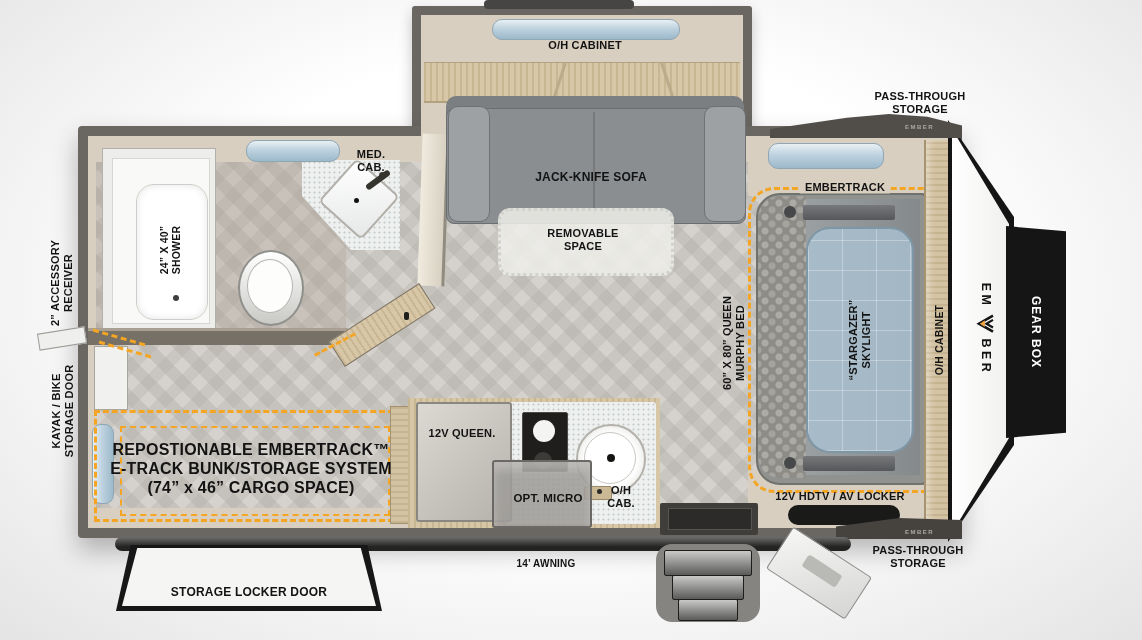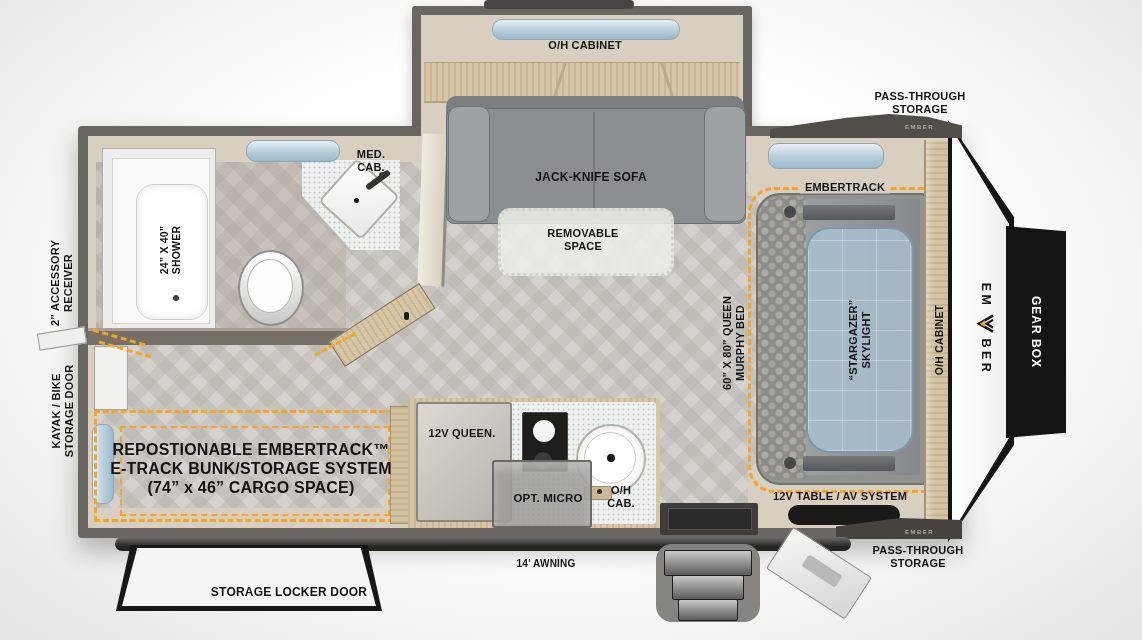--- a/index.html
+++ b/index.html
@@ -175,18 +175,18 @@
   <div class="lbl ctr" style="left:462px;top:433px;">12V QUEEN.</div>
   <div class="lbl ctr" style="left:540px;top:499px;font-size:11.5px;margin-left:8px;">OPT. MICRO</div>
   <div class="lbl ctr" style="left:621px;top:497px;">O/H
 CAB.</div>
   <div class="lbl ctr" style="left:845px;top:187px;background:#d9cfc1;padding:0 5px;">EMBERTRACK</div>
   <div class="lbl rl" style="left:734px;top:343px;">60” X 80” QUEEN
 MURPHY BED</div>
   <div class="lbl rl" style="left:860px;top:340px;">“STARGAZER”
 SKYLIGHT</div>
   <div class="lbl rl" style="left:939px;top:340px;font-size:10.5px;">O/H CABINET</div>
-  <div class="lbl ctr" style="left:840px;top:496px;">12V TABLE / AV SYSTEM</div>
+  <div class="lbl ctr" style="left:840px;top:496px;">12V HDTV / AV LOCKER</div>
   <div class="lbl ctr" style="left:546px;top:564px;font-size:10px;">14’ AWNING</div>
-  <div class="lbl ctr" style="left:249px;top:592px;font-size:12px;margin-left:40px;">STORAGE LOCKER DOOR</div>
+  <div class="lbl ctr" style="left:249px;top:592px;font-size:12px;">STORAGE LOCKER DOOR</div>
   <div class="lbl rr" style="left:1036px;top:332px;color:#ffffff;font-size:12px;letter-spacing:1px;">GEAR BOX</div>
 
 </div>
 
 </body></html>

